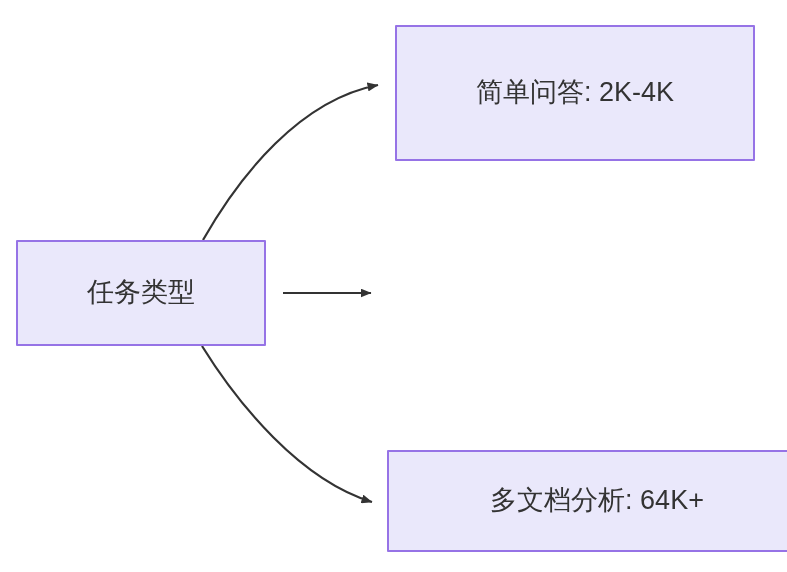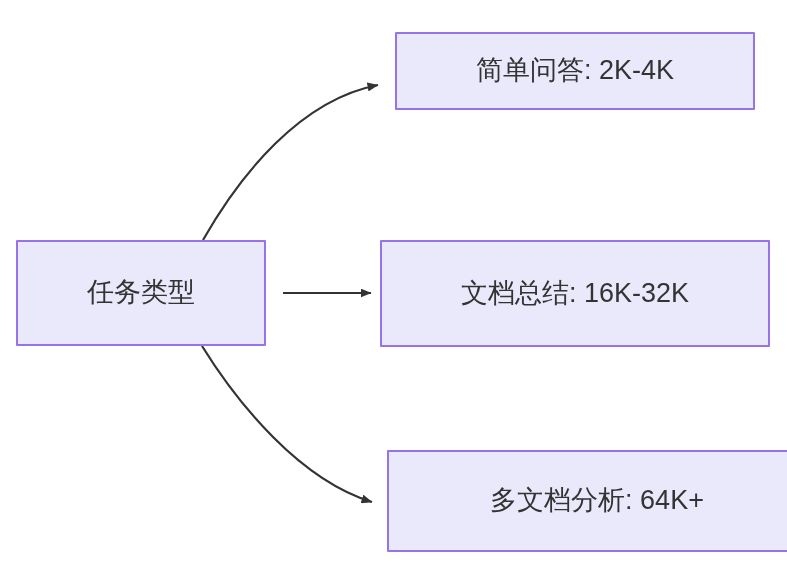--- a/index.html
+++ b/index.html
@@ -42,21 +42,21 @@
   .node-label {
     color: #333333;
     font-size: 27px;
     line-height: 1.15;
     font-weight: 400;
     letter-spacing: 0px;
     white-space: nowrap;
   }
   
   #node-source      { left: 16px;  top: 240px; width: 250px; height: 106px; }
-  #node-simple-qa   { left: 395px; top: 32px;  width: 360px; height: 78px; }
+  #node-simple-qa   { left: 395px; top: 25px;  width: 360px; height: 136px; }
   #node-doc-summary { left: 380px; top: 240px; width: 390px; height: 107px; }
   #node-multi-doc   { left: 387px; top: 450px; width: 420px; height: 102px; }
 </style>
 </head>
 <body>
 
 <div id="canvas">
 
   <svg id="edge-layer" viewBox="0 0 787 572">
     <defs>
@@ -73,21 +73,18 @@
   </svg>
 
   <div class="node" id="node-source">
     <span class="node-label">任务类型</span>
   </div>
 
   <div class="node" id="node-simple-qa">
     <span class="node-label">简单问答: 2K-4K</span>
   </div>
 
-  <div class="node" id="node-doc-summary">
-    <span class="node-label">文档总结: 16K-32K</span>
-  </div>
 
   <div class="node" id="node-multi-doc">
     <span class="node-label">多文档分析: 64K+</span>
   </div>
 
 </div>
 
 </body></html>

